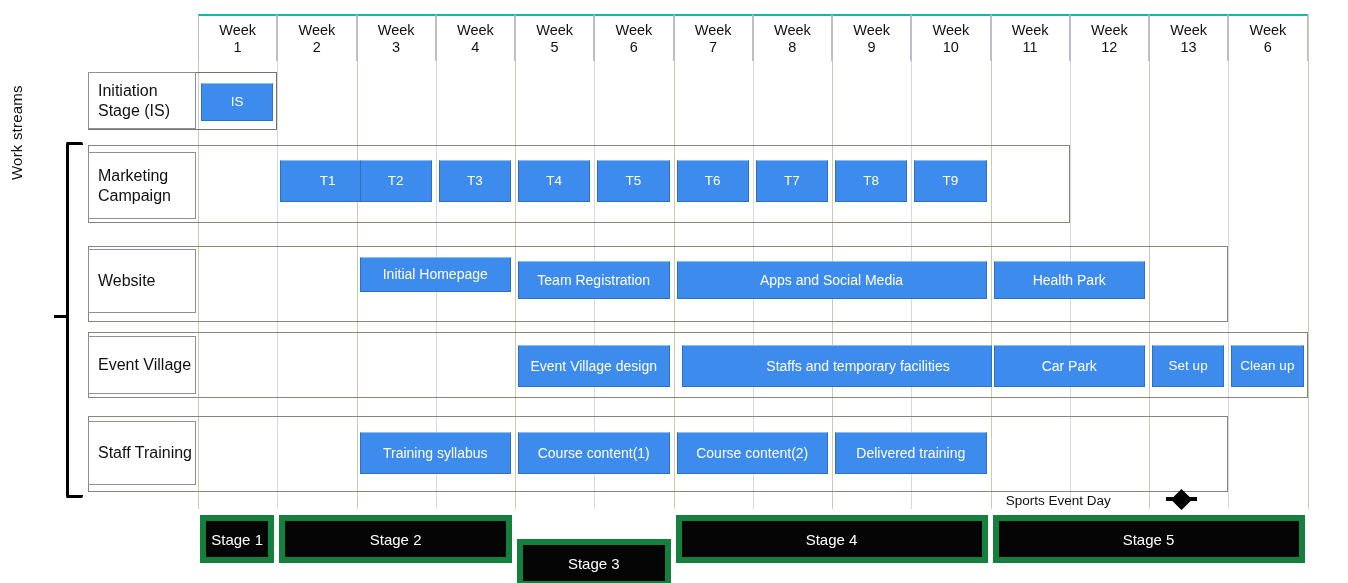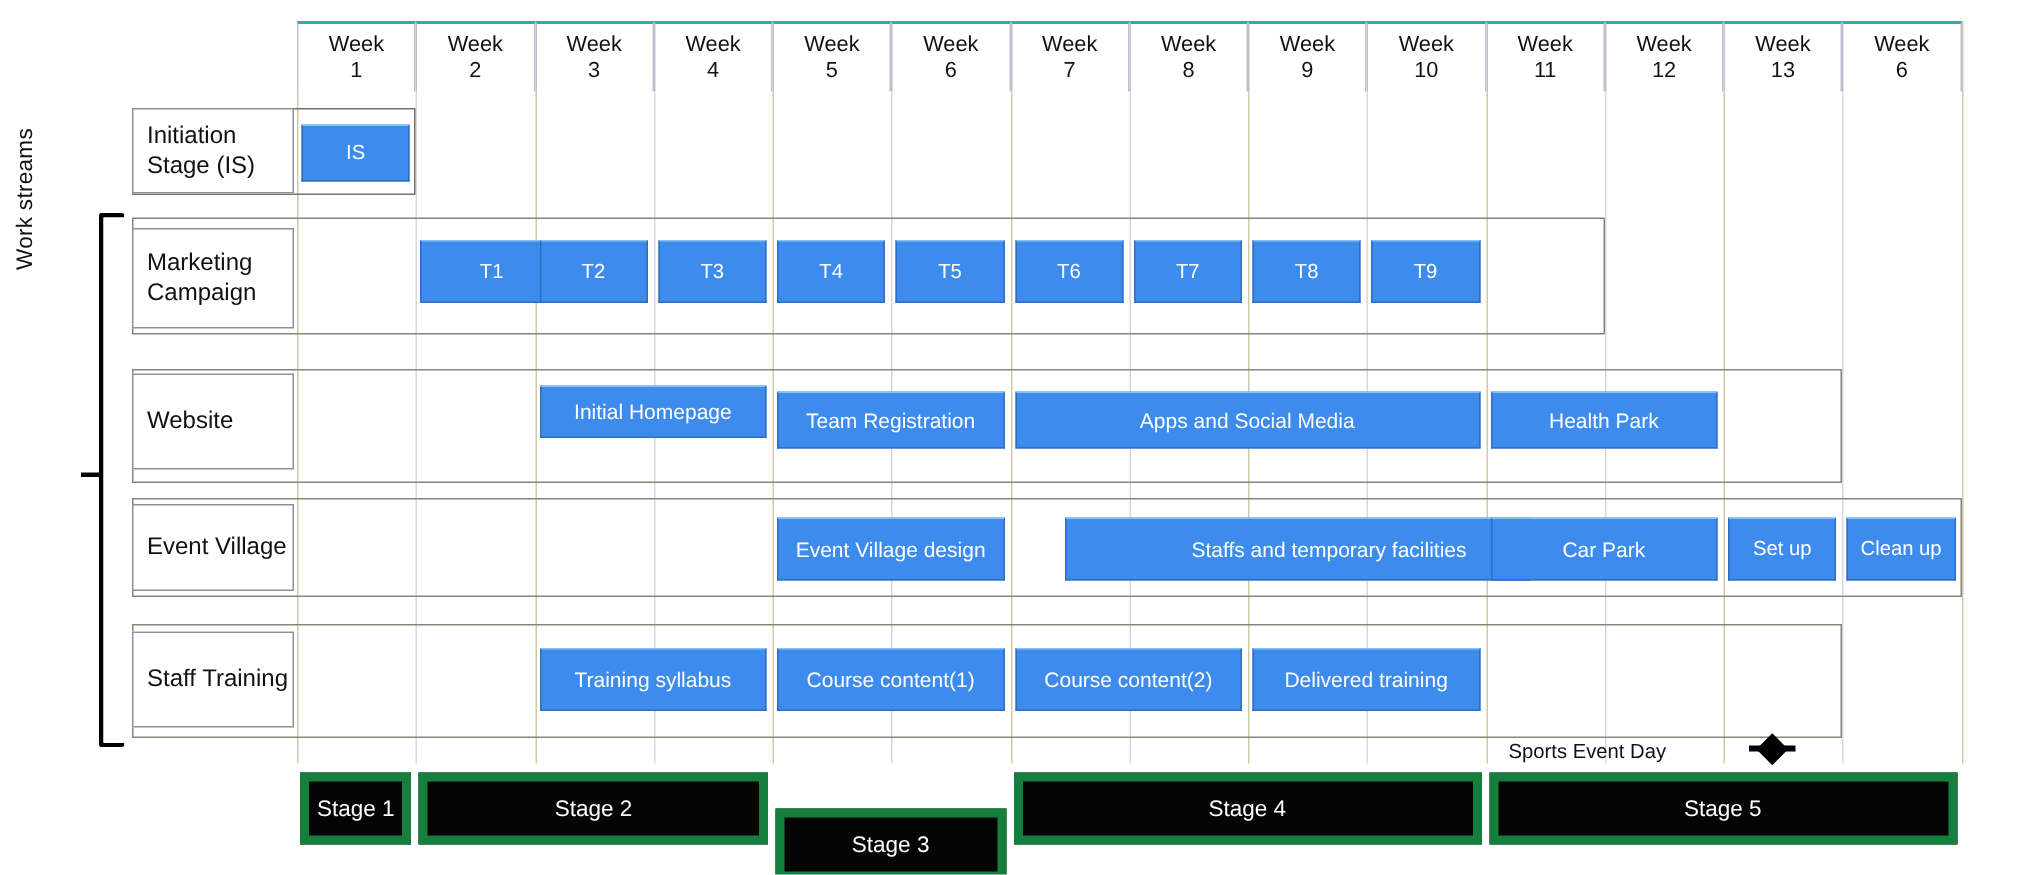--- a/index.html
+++ b/index.html
@@ -283,21 +283,21 @@
       <div class="bar small" style="left: 597.25px; width: 72.25px; top: 160px; height: 42px;">T5</div>
       <div class="bar small" style="left: 676.5px; width: 72.25px; top: 160px; height: 42px;">T6</div>
       <div class="bar small" style="left: 755.75px; width: 72.25px; top: 160px; height: 42px;">T7</div>
       <div class="bar small" style="left: 835px; width: 72.25px; top: 160px; height: 42px;">T8</div>
       <div class="bar small" style="left: 914.25px; width: 72.25px; top: 160px; height: 42px;">T9</div>
       <div class="bar" style="left: 359.5px; width: 151.5px; top: 257px; height: 35px;">Initial Homepage</div>
       <div class="bar" style="left: 518px; width: 151.5px; top: 261px; height: 38px;">Team Registration</div>
       <div class="bar" style="left: 676.5px; width: 310px; top: 261px; height: 38px;">Apps and Social Media</div>
       <div class="bar" style="left: 993.5px; width: 151.5px; top: 261px; height: 38px;">Health Park</div>
       <div class="bar" style="left: 518px; width: 151.5px; top: 345px; height: 42px;">Event Village design</div>
-      <div class="bar" style="left: 710px; width: 310px; top: 345px; height: 42px; padding-left: 44px;">Staffs and temporary facilities</div>
+      <div class="bar" style="left: 682px; width: 310px; top: 345px; height: 42px; padding-left: 44px;">Staffs and temporary facilities</div>
       <div class="bar" style="left: 993.5px; width: 151.5px; top: 345px; height: 42px;">Car Park</div>
       <div class="bar small" style="left: 1152px; width: 72.25px; top: 345px; height: 42px;">Set up</div>
       <div class="bar small" style="left: 1231.25px; width: 72.25px; top: 345px; height: 42px;">Clean up</div>
       <div class="bar" style="left: 359.5px; width: 151.5px; top: 432px; height: 42px;">Training syllabus</div>
       <div class="bar" style="left: 518px; width: 151.5px; top: 432px; height: 42px;">Course content(1)</div>
       <div class="bar" style="left: 676.5px; width: 151.5px; top: 432px; height: 42px;">Course content(2)</div>
       <div class="bar" style="left: 835px; width: 151.5px; top: 432px; height: 42px;">Delivered training</div>
     </div>
   <div id="stages-layer">
       <div class="stage" style="left: 200px; width: 74.25px; top: 515px; height: 48px;">Stage 1</div>

